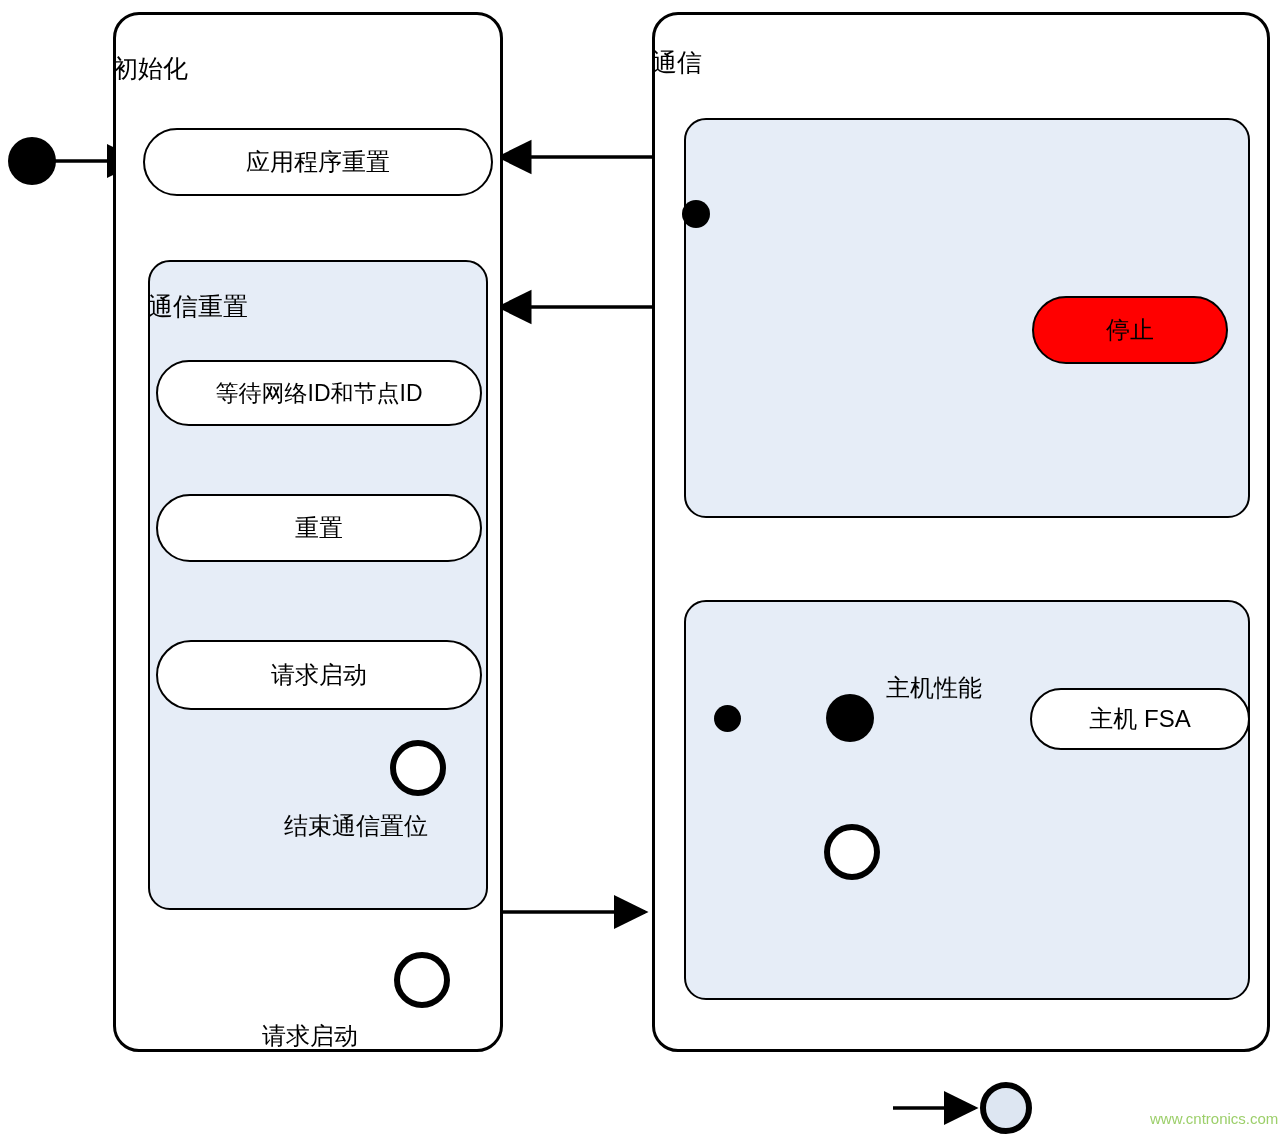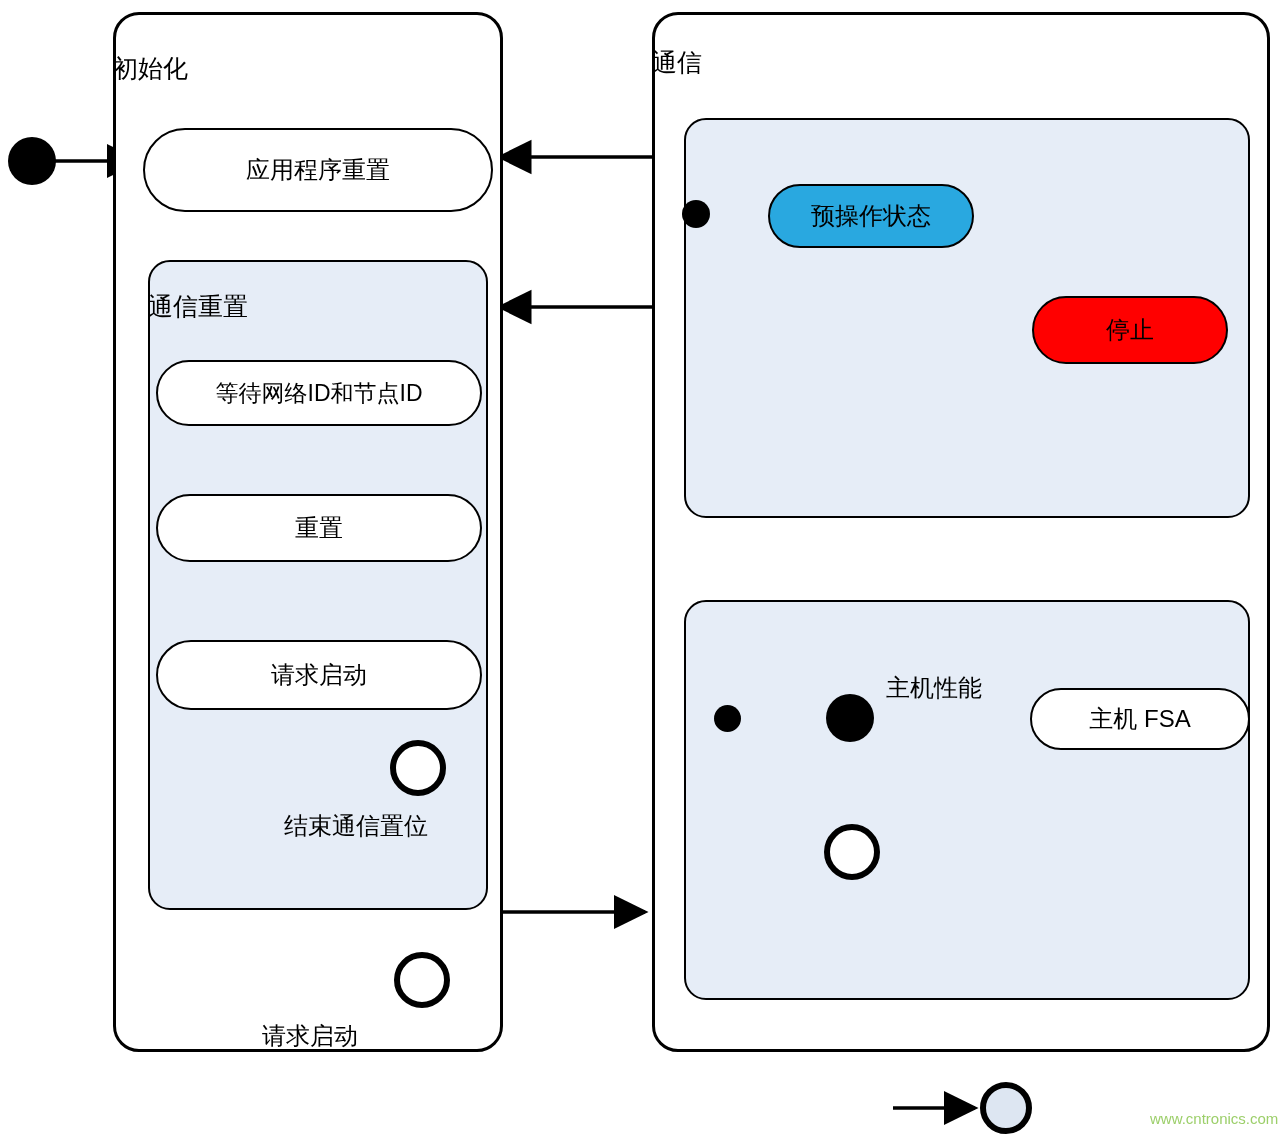--- a/index.html
+++ b/index.html
@@ -159,21 +159,21 @@
 
       <path d="M893,1108 L975,1108"></path>
     </g>
   </svg>
 
   <div class="region" style="left:113px; top:12px; width:390px; height:1040px;"></div>
   <div class="region-title" style="left:113px; top:52px; width:390px;">初始化</div>
 
   <div class="initial-dot" style="left:8px; top:137px; width:48px; height:48px;"></div>
 
-  <div class="state" style="left:143px; top:128px; width:350px; height:84px;">应用程序重置</div>
+  <div class="state" style="left:143px; top:128px; width:350px; height:68px;">应用程序重置</div>
 
   <div class="subregion" style="left:148px; top:260px; width:340px; height:650px;"></div>
   <div class="region-title" style="left:148px; top:290px; width:340px;">通信重置</div>
 
   <div class="state" style="left:156px; top:360px; width:326px; height:66px; font-size:23px;">等待网络ID和节点ID</div>
 
   <div class="state" style="left:156px; top:494px; width:326px; height:68px;">重置</div>
 
   <div class="state" style="left:156px; top:640px; width:326px; height:70px;">请求启动</div>
 
@@ -183,21 +183,20 @@
   <div class="final-node" style="left:394px; top:952px; width:56px; height:56px;"></div>
   <div class="caption" style="left:262px; top:1020px;">请求启动</div>
 
   <div class="region" style="left:652px; top:12px; width:618px; height:1040px;"></div>
   <div class="region-title" style="left:652px; top:46px; width:618px;">通信</div>
 
   <div class="subregion" style="left:684px; top:118px; width:566px; height:400px;"></div>
 
   <div class="initial-dot" style="left:682px; top:200px; width:28px; height:28px;"></div>
 
-  <div class="state blue" style="left:768px; top:184px; width:206px; height:64px;">预操作状态</div>
 
   <div class="state red" style="left:1032px; top:296px; width:196px; height:68px;">停止</div>
 
 
   <div class="subregion" style="left:684px; top:600px; width:566px; height:400px;"></div>
 
   <div class="initial-dot" style="left:714px; top:705px; width:27px; height:27px;"></div>
   <div class="initial-dot" style="left:826px; top:694px; width:48px; height:48px;"></div>
 
   <div class="caption" style="left:886px; top:672px;">主机性能</div>

